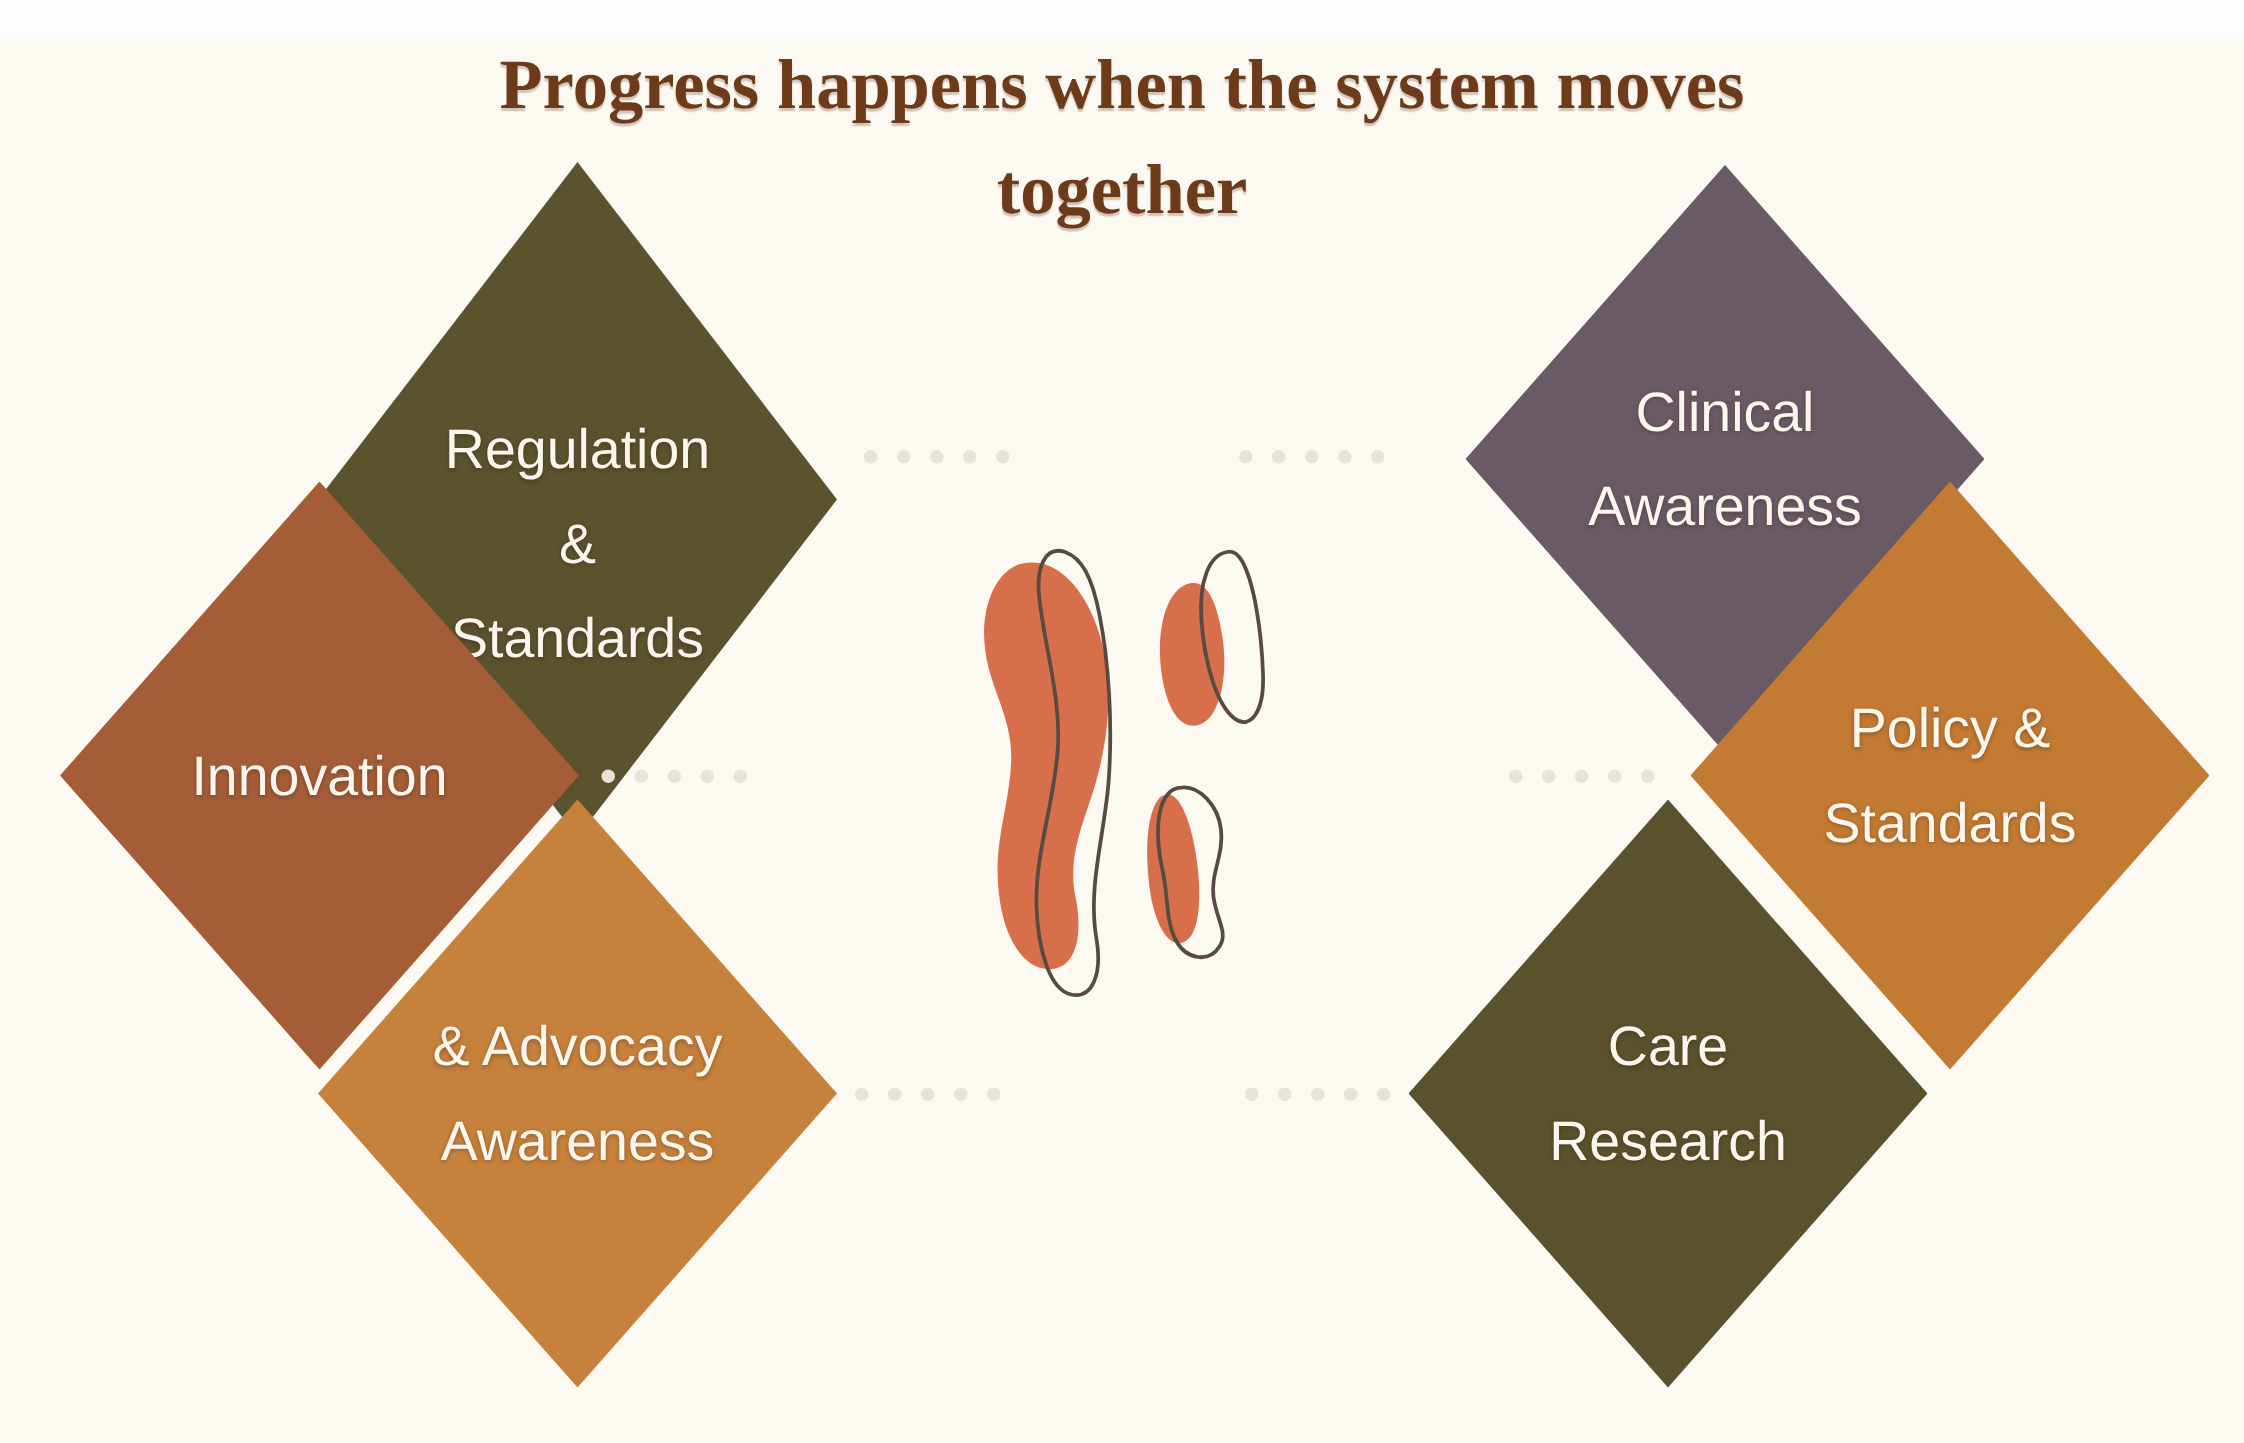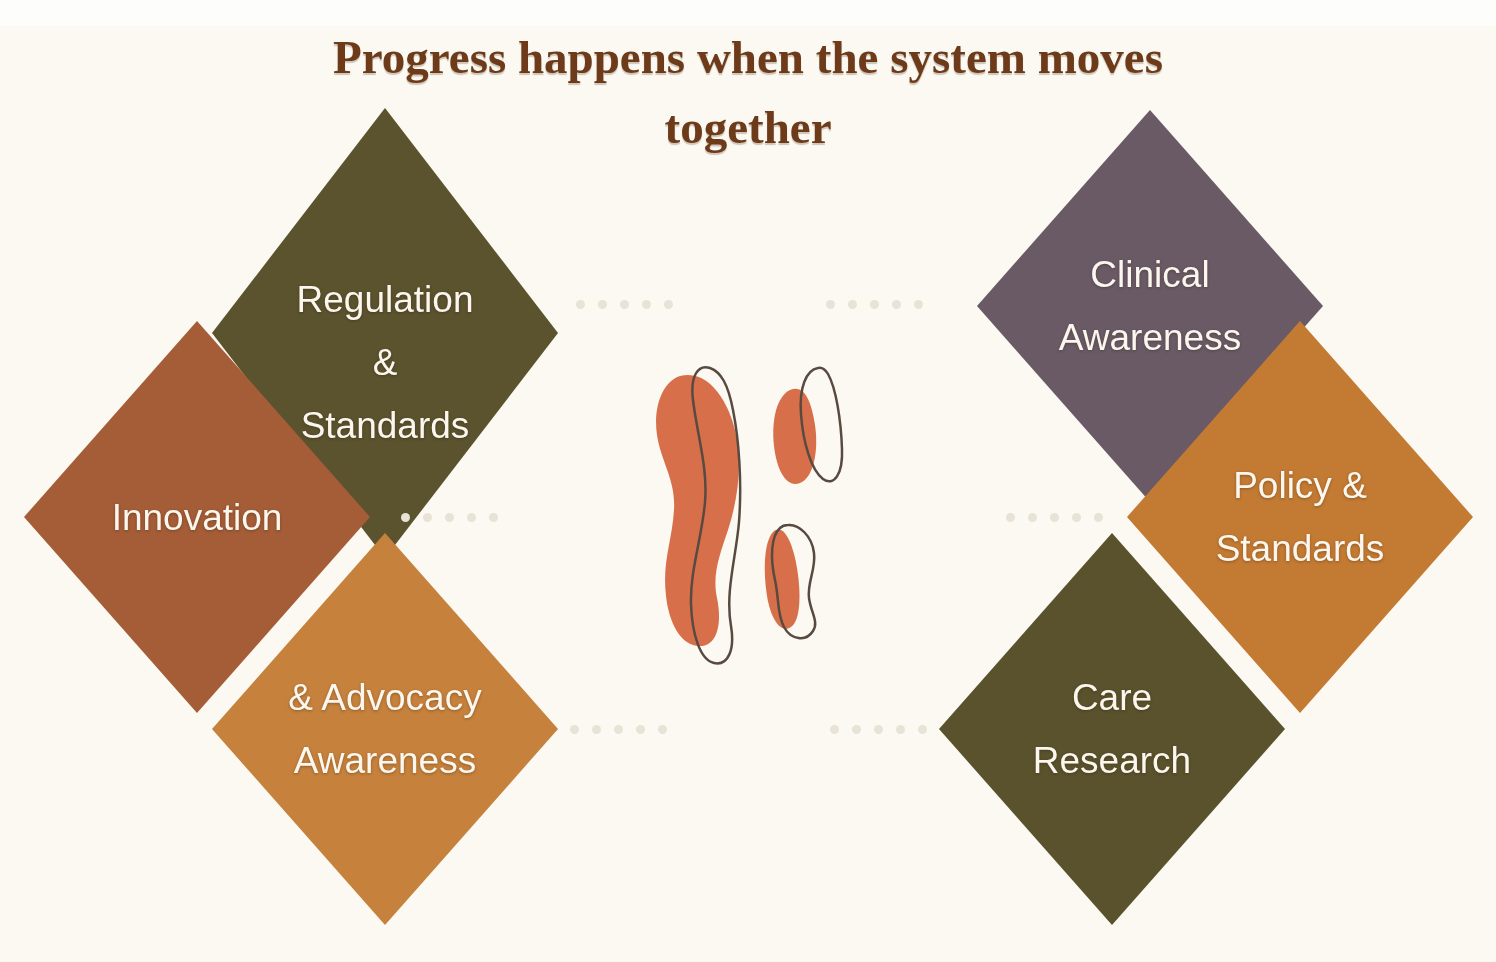--- a/index.html
+++ b/index.html
@@ -31,21 +31,21 @@
     align-items:center;justify-content:center;
     text-align:center;
     font-size:37px;font-weight:500;
     line-height:63px;
     color:#fcf7ee;
     text-shadow:0 1px 3px rgba(40,25,10,0.35);
     filter:drop-shadow(0 3px 2px rgba(96,70,40,0.28));
   }
   .diamond .line{white-space:nowrap;}
   .d-regulation{left:212px;top:108px;padding-top:58px;}
-  .d-innovation{left:24px;top:321px;}
+  .d-innovation{left:40px;top:321px;}
   .d-awareness{left:212px;top:533px;}
   .d-clinical{left:977px;top:110px;}
   .d-policy{left:1127px;top:321px;}
   .d-care{left:939px;top:533px;}
   .connector{
     position:absolute;
     display:flex;gap:13px;
   }
   .dot{
     width:9px;height:9px;border-radius:50%;

